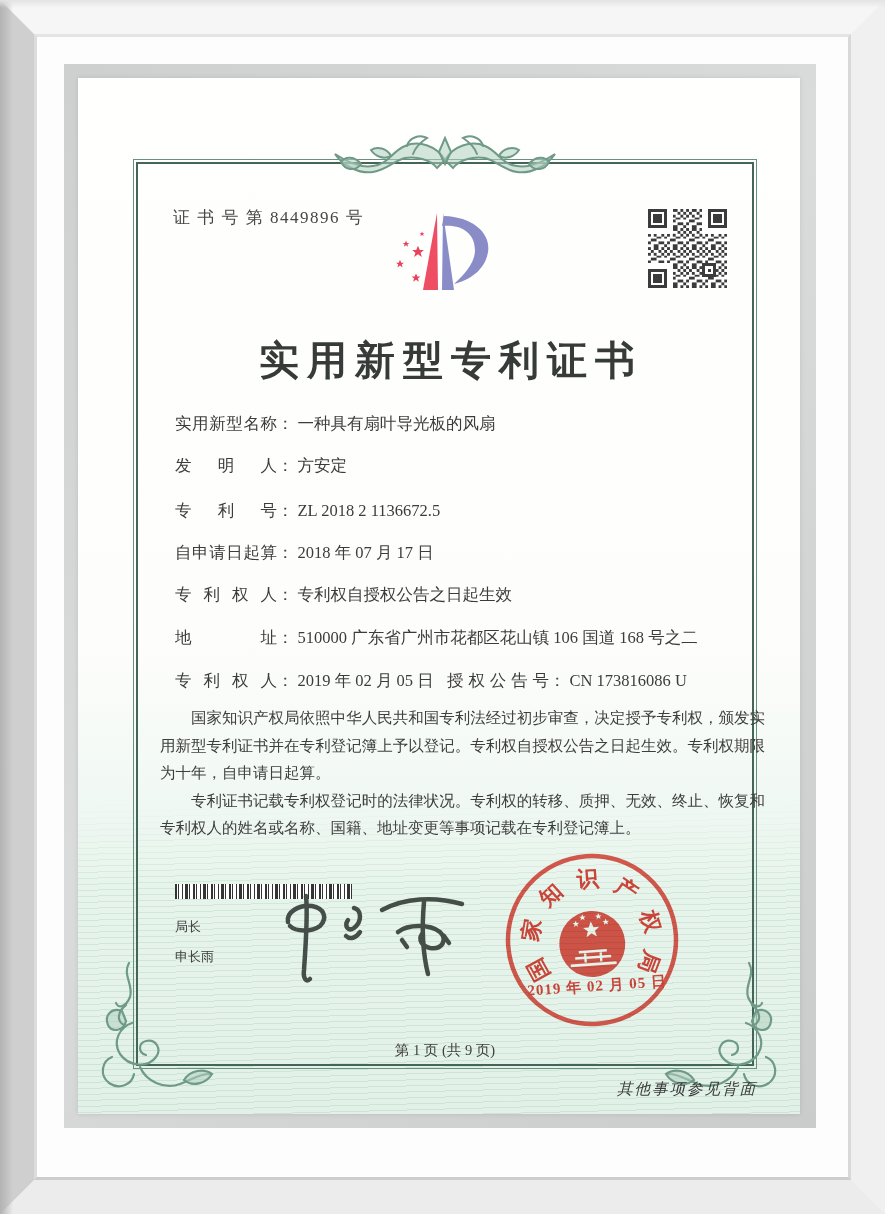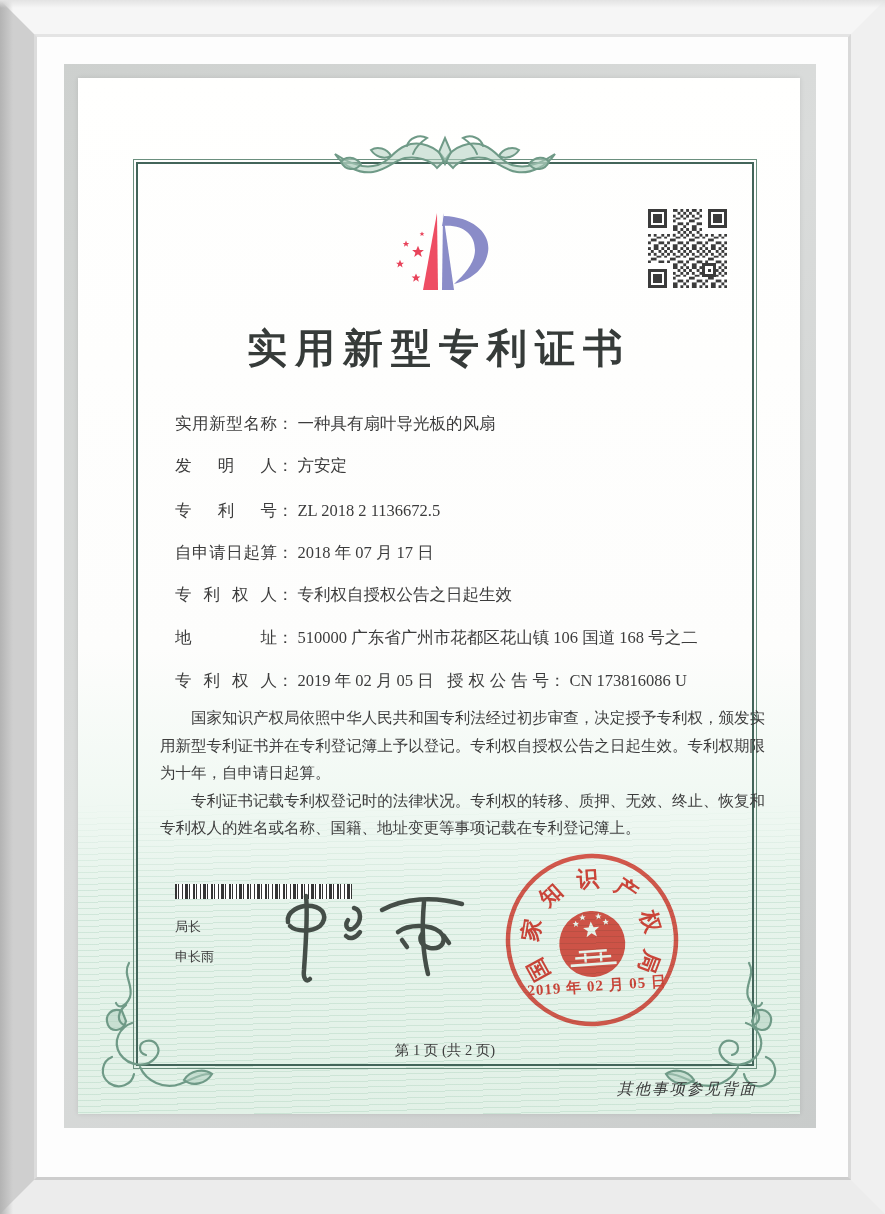--- a/index.html
+++ b/index.html
@@ -33,21 +33,21 @@
 
   .flourish{position:absolute;pointer-events:none;}
   .fl-top{left:255px;top:52px;width:224px;height:56px;}
   .fl-bl{left:14px;top:883px;width:135px;height:135px;}
   .fl-br{left:573px;top:883px;width:135px;height:135px;transform:scaleX(-1);}
 
   
   .cert-no{position:absolute;left:95px;top:128px;font-size:17px;color:#474747;letter-spacing:1.5px;}
   .logo{position:absolute;left:302px;top:126px;width:118px;height:92px;}
   .qr{position:absolute;left:570px;top:131px;width:79px;height:79px;}
-  .title{position:absolute;left:0;top:243px;width:722px;margin:0;text-align:center;
+  .title{position:absolute;left:0;top:243px;width:722px;margin:12px;text-align:center;
        font-size:40px;font-weight:600;color:#363b39;letter-spacing:8px;}
 
   
   .fields{position:absolute;left:97px;top:335px;width:600px;font-size:16.5px;color:#3c3c3c;}
   .frow{position:absolute;left:0;white-space:nowrap;}
   .r0{top:0}.r1{top:42px}.r2{top:87px}.r3{top:129px}.r4{top:171px}.r5{top:214px}.r6{top:257px}
   .flabel{display:inline-block;width:102px;text-align:justify;text-align-last:justify;vertical-align:bottom;}
   .fsep{margin-right:4px;}
   .col2{position:absolute;left:272px;top:0;white-space:nowrap;}
 
@@ -120,20 +120,21 @@
         <path d="M37,2 C30,14 42,24 38,36 C34,46 26,48 24,42"></path>
         <path d="M30,50 C20,46 12,54 16,64 C20,72 32,70 34,60 Z" fill="rgba(177,208,191,.55)"></path>
         <path d="M40,62 C28,66 20,80 28,93 C37,106 56,107 64,96 C70,88 64,78 54,80 C46,82 46,92 54,94"></path>
         <path d="M20,96 C10,100 7,114 17,122 C27,129 40,124 42,113"></path>
         <path d="M48,106 C54,120 72,129 88,123 C100,119 106,113 118,113"></path>
         <path d="M92,119 C98,109 112,107 120,113 C114,123 100,126 92,119 Z" fill="rgba(177,208,191,.55)"></path>
         <path d="M34,44 C26,50 24,60 32,64"></path>
       </g>
     </svg>
 
+    <div class="cert-no">证 书 号 第 8449896 号</div>
 
     <svg class="logo" viewBox="0 0 118 92">
       <defs>
         <path id="star" d="M0,-10 L2.94,-3.09 L9.51,-3.09 L4.19,1.18 L6.12,8.09 L0,3.82 L-6.12,8.09 L-4.19,1.18 L-9.51,-3.09 L-2.94,-3.09 Z"></path>
       </defs>
       <path d="M57,9 L58,86 L43,86 Z" fill="#ee4d63"></path>
       <path d="M63,9 L74,86 L62,86 Z" fill="#8a8cc8"></path>
       <path d="M64,12 C94,13 111,30 108,48 C105,66 90,76 74,80 C86,69 95,58 95,46 C95,31 84,20 62,22 Z" fill="#8a8cc8"></path>
       <g fill="#e8435a">
         <use href="#star" transform="translate(38,48) scale(0.62)"></use>
@@ -272,17 +273,17 @@
             <rect x="72" y="106" width="36" height="2.6"></rect>
             <rect x="67" y="113" width="46" height="2.6"></rect>
             <rect x="81" y="103" width="2.4" height="9"></rect>
             <rect x="96.6" y="103" width="2.4" height="9"></rect>
           </g>
         </g>
       </svg>
       <div class="seal-date">2019 年 02 月 05 日</div>
     </div>
 
-    <div class="page-footer">第 1 页 (共 2 页)</div>
+    <div class="page-footer">第 1 页 (共 9 页)</div>
     <div class="back-note">其他事项参见背面</div>
 
   </div>
 </div>
 
 </body></html>

